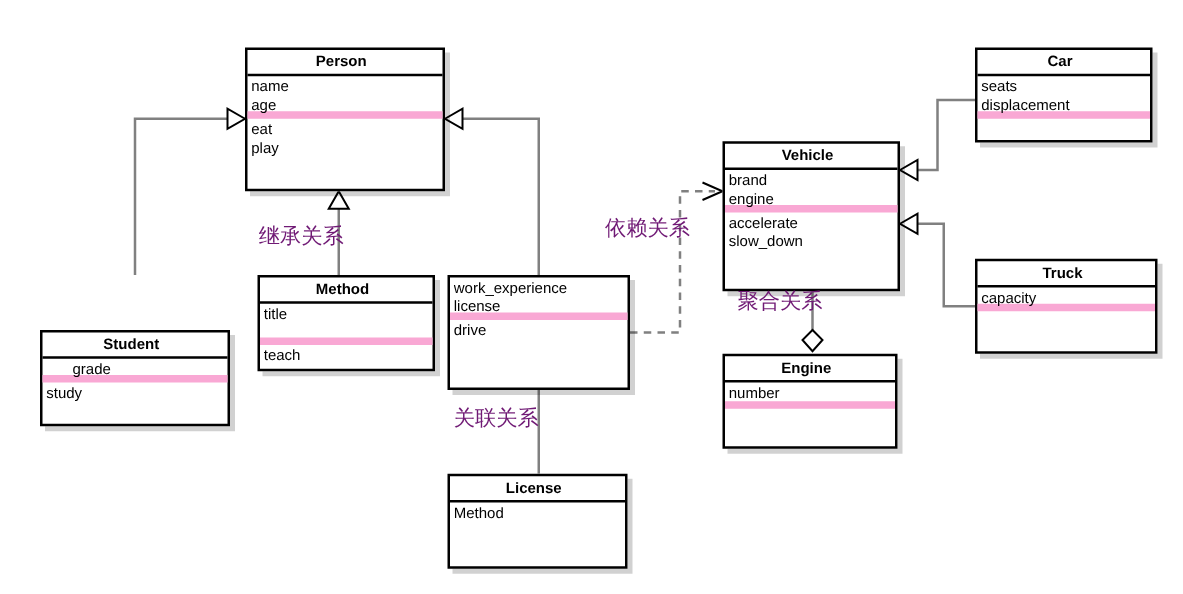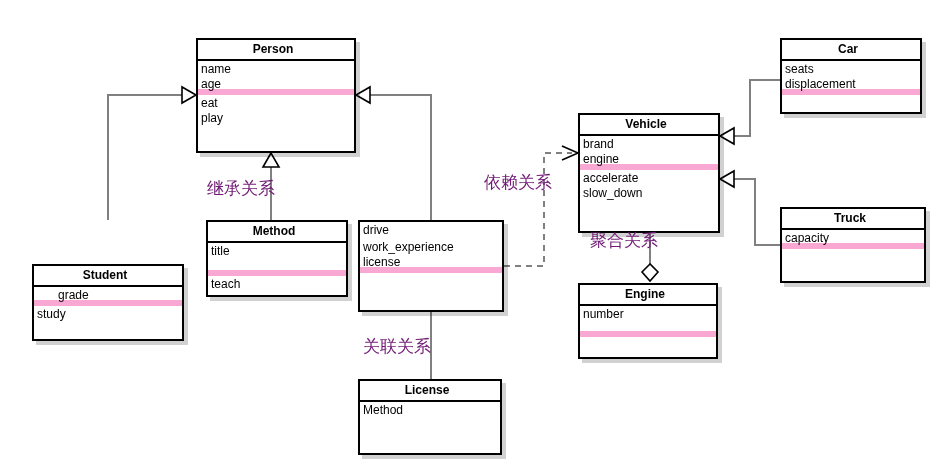--- a/index.html
+++ b/index.html
@@ -140,26 +140,26 @@
     <div class="cls-title">Method</div>
     <div class="cls-section cls-attrs" style="height:33px;">
       <div class="cls-row">title</div>
     </div>
     <div class="cls-section">
       <div class="cls-row">teach</div>
     </div>
   </div>
 
   <div class="uml-class" style="left:358px; top:220px; width:146px; height:92px;">
-    <div class="cls-section">
-      <div class="cls-row">drive</div>
-    </div>
     <div class="cls-section cls-attrs" style="height:34px;">
       <div class="cls-row">work_experience</div>
       <div class="cls-row">license</div>
+    </div>
+    <div class="cls-section">
+      <div class="cls-row">drive</div>
     </div>
   </div>
 
   <div class="uml-class" style="left:358px; top:379px; width:144px; height:76px;">
     <div class="cls-title">License</div>
     <div class="cls-section">
       <div class="cls-row">Method</div>
     </div>
   </div>
 
@@ -187,24 +187,24 @@
   <div class="uml-class" style="left:780px; top:207px; width:146px; height:76px;">
     <div class="cls-title">Truck</div>
     <div class="cls-section cls-attrs" style="height:19px;">
       <div class="cls-row">capacity</div>
     </div>
     <div class="cls-section"></div>
   </div>
 
   <div class="uml-class" style="left:578px; top:283px; width:140px; height:76px;">
     <div class="cls-title">Engine</div>
-    <div class="cls-section cls-attrs" style="height:31px;">
+    <div class="cls-section cls-attrs" style="height:21px;">
       <div class="cls-row">number</div>
     </div>
     <div class="cls-section"></div>
   </div>
 
   <div class="edge-label" style="left:207px; top:182px;">继承关系</div>
   <div class="edge-label" style="left:484px; top:176px;">依赖关系</div>
   <div class="edge-label" style="left:590px; top:234px;">聚合关系</div>
-  <div class="edge-label" style="left:363px; top:340px;">关联关系</div>
+  <div class="edge-label" style="left:363px; top:328px;">关联关系</div>
 
 </div>
 
 </body></html>

